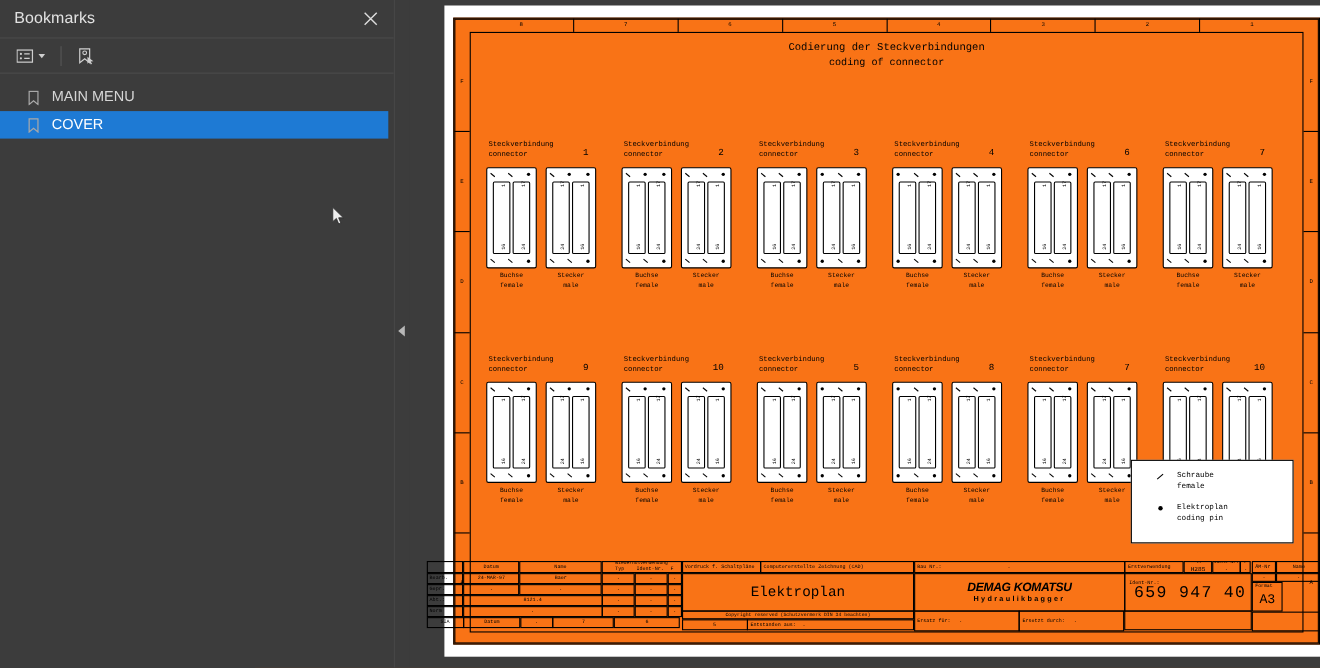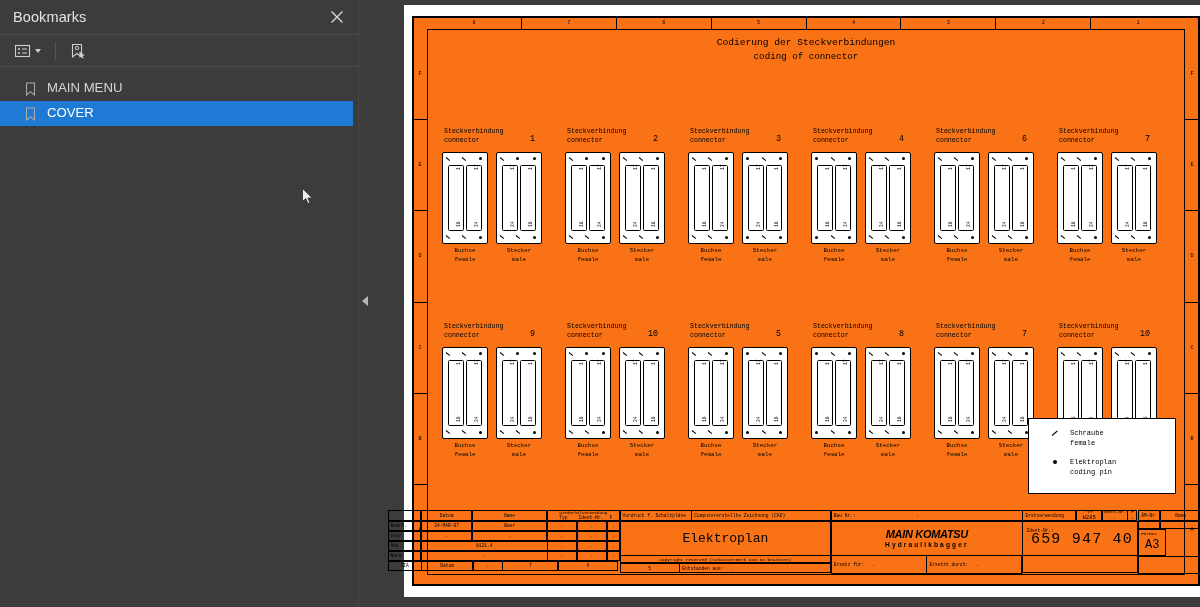--- a/index.html
+++ b/index.html
@@ -1225,21 +1225,21 @@
             </div>
 
             <div id="tb-demag">
               <div class="row1" style="display:flex;height:11px;">
                 <div class="tbc" style="width:192px;">
                   <span>Bau Nr.:</span>
                   <span style="margin-left:60px;">.</span>
                 </div>
               </div>
               <div class="demag-logo">
-                <div class="d1">MAIN KOMATSU</div>
+                <div class="d1">DEMAG KOMATSU</div>
                 <div class="d2">Hydraulikbagger</div>
               </div>
               <div style="display:flex;height:18px;">
                 <div class="tbc" style="width:96px;">
                   <span>Ersatz für:</span>
                   <span style="margin-left:8px;">.</span>
                 </div>
                 <div class="tbc" style="width:96px;">
                   <span>Ersetzt durch:</span>
                   <span style="margin-left:8px;">.</span>

